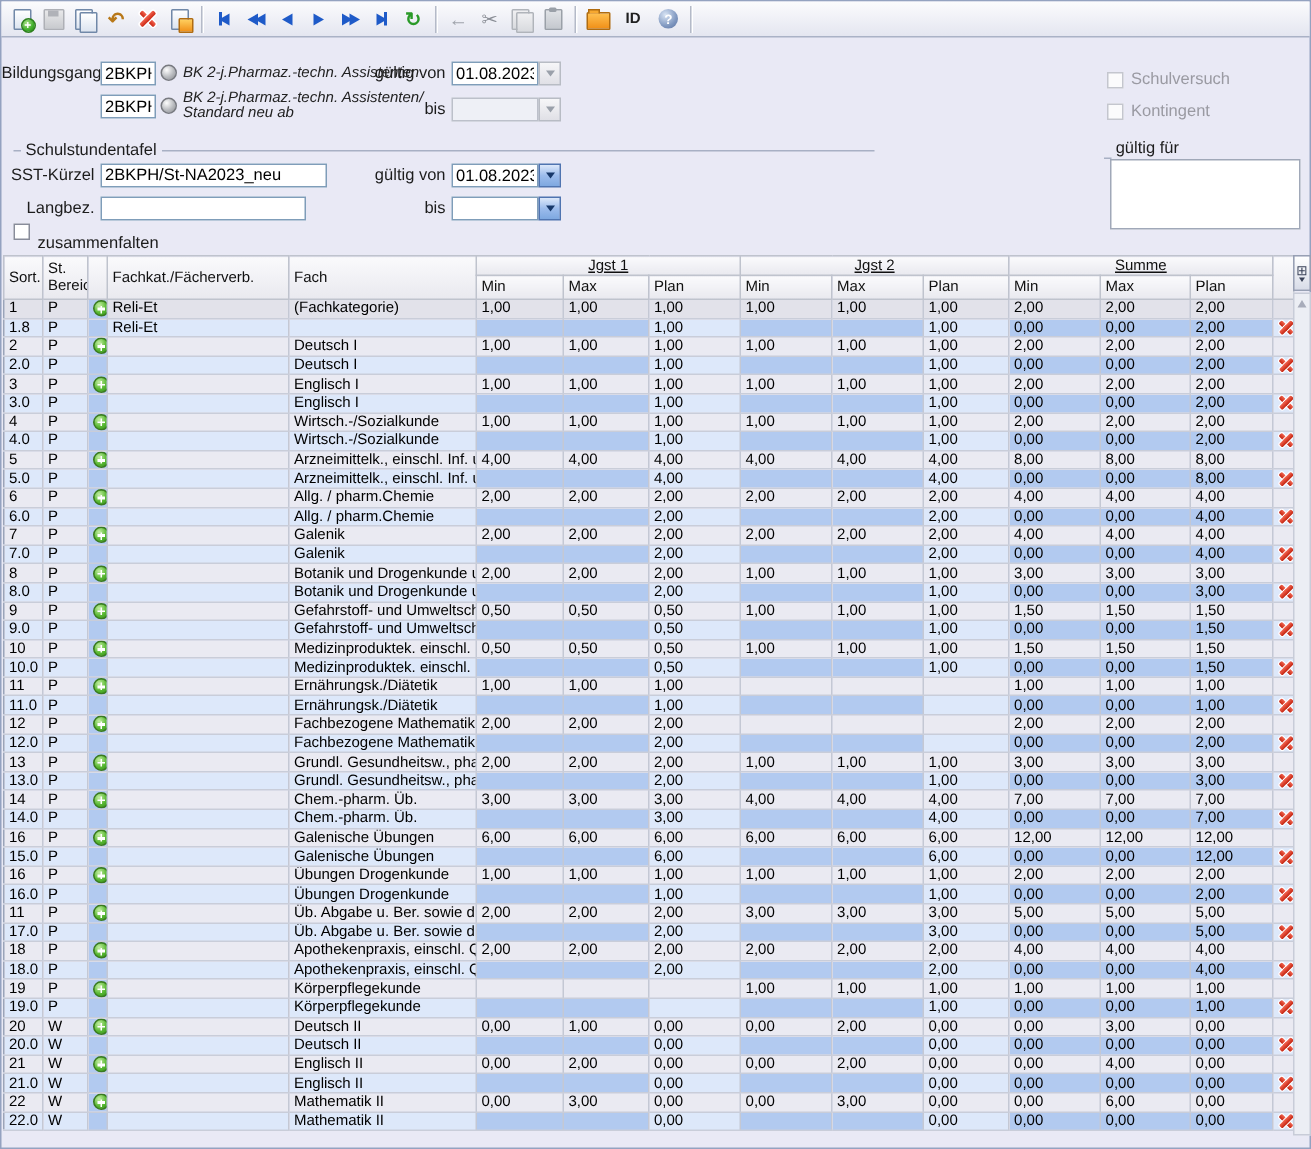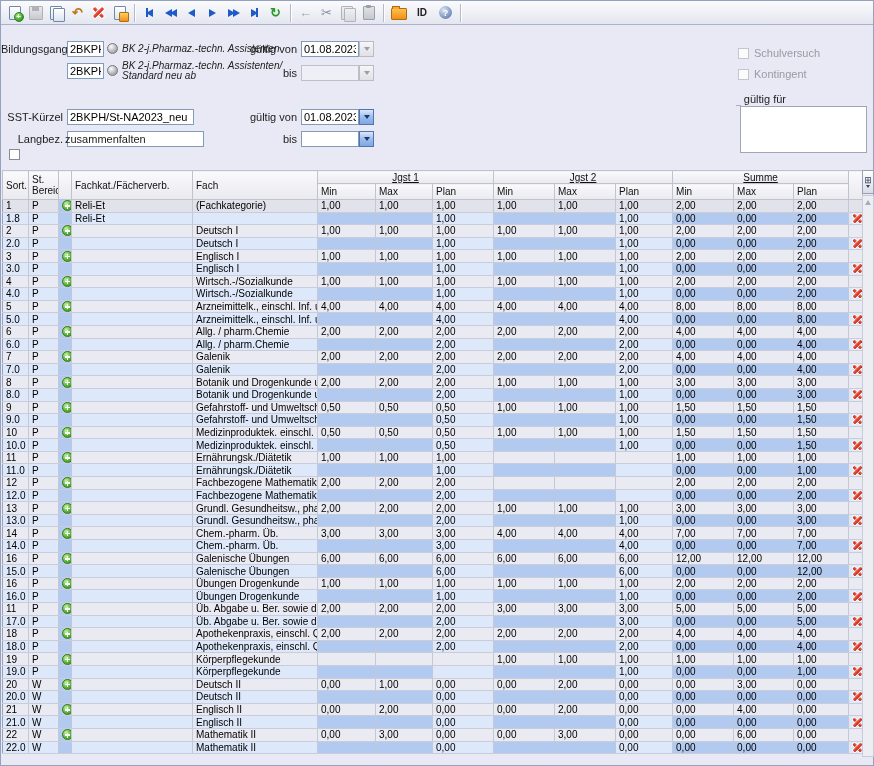--- a/index.html
+++ b/index.html
@@ -213,39 +213,42 @@
   <input class="inp" style="left: 66px; top: 62px; width: 37px;" value="2BKPH">
   <span class="sphere" style="left:106px;top:64px;"></span>
   <span class="ital" style="left:121px;top:59px;">BK 2-j.Pharmaz.-techn. Assistenten/</span>
   <span class="ital" style="left:121px;top:69px;">Standard neu ab</span>
   <span class="lbl rlbl abs" style="left:232px;top:66px;width:64px;">bis</span>
   <input class="inp dis" style="left: 300px; top: 64px; width: 58px;" value="">
   <div class="dd off" style="left:358px;top:64px;">
       <span class="arr"></span>
     </div>
 
+  <div class="grp" style="left:8px;top:93px;width:574px;">
+    <span>Schulstundentafel</span>
+  </div>
 
   <span class="lbl rlbl abs" style="left:0px;top:110px;width:62px;">SST-Kürzel</span>
-  <input class="inp" style="left: 66px; top: 108px; width: 127px;" value="2BKPH/St-NA2023_neu">
+  <input class="inp" style="left: 66px; top: 108px; width: 151px;" value="2BKPH/St-NA2023_neu">
   <span class="lbl rlbl abs" style="left:232px;top:110px;width:64px;">gültig von</span>
   <input class="inp" style="left: 300px; top: 108px; width: 58px;" value="01.08.2023">
   <div class="dd on" style="left:358px;top:108px;">
       <span class="arr"></span>
     </div>
 
   <span class="lbl rlbl abs" style="left:0px;top:132px;width:62px;">Langbez.</span>
   <input class="inp" style="left: 66px; top: 130px; width: 137px;" value="">
   <span class="lbl rlbl abs" style="left:232px;top:132px;width:64px;">bis</span>
   <input class="inp" style="left: 300px; top: 130px; width: 58px;" value="">
   <div class="dd on" style="left:358px;top:130px;">
       <span class="arr"></span>
     </div>
 
   <span class="cb" style="left:8px;top:148px;"></span>
-  <span class="lbl abs" style="left:24px;top:132px;margin-left:40px;">zusammenfalten</span>
+  <span class="lbl abs" style="left:24px;top:155px;">zusammenfalten</span>
 
   <span class="cb dis" style="left:737px;top:47px;"></span>
   <span class="lbl dis abs" style="left:753px;top:46px;">Schulversuch</span>
   <span class="cb dis" style="left:737px;top:68px;"></span>
   <span class="lbl dis abs" style="left:753px;top:67px;">Kontingent</span>
   <div class="grp" style="left:735px;top:92px;width:131px;">
     <span>gültig für Klassengruppen</span>
   </div>
   <div class="listbox" style="left:739px;top:105px;width:125px;height:45px;"></div>
 

